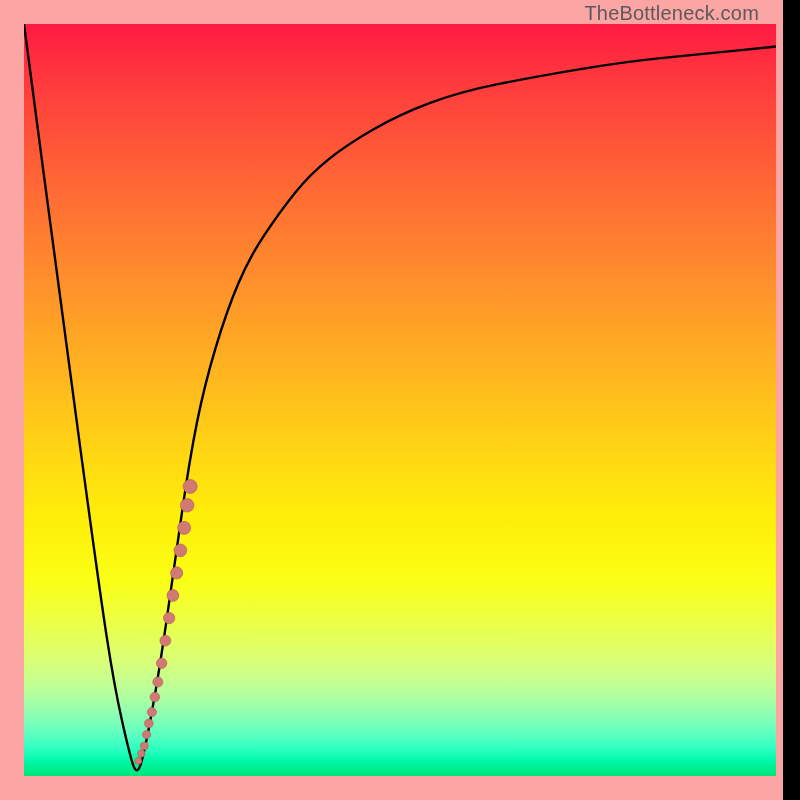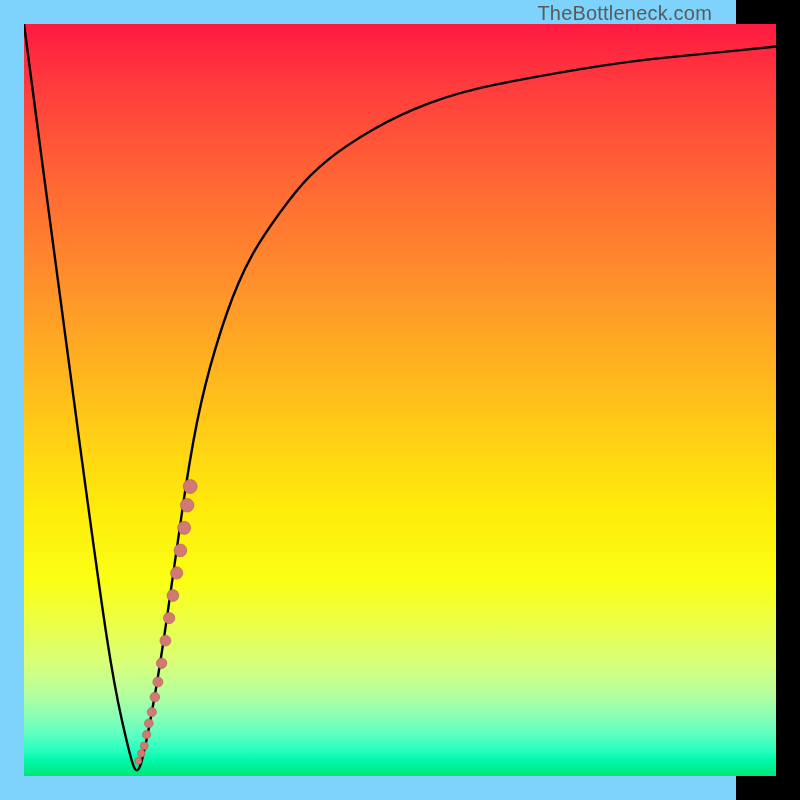--- a/index.html
+++ b/index.html
@@ -10,21 +10,22 @@
     overflow: hidden;
     background: #000;
     font-family: Arial, Helvetica, sans-serif;
   }
   .frame {
     position: absolute;
     top: 0;
     left: 0;
     width: 736px;
     height: 800px;
-    background: #7dd3fc;
+    background: #fca5a5;
+    padding-left: 47px;
   }
   .plot {
     position: absolute;
     top: 24px;
     left: 24px;
     width: 752px;
     height: 752px;
     overflow: hidden;
   }
   .gradient {

